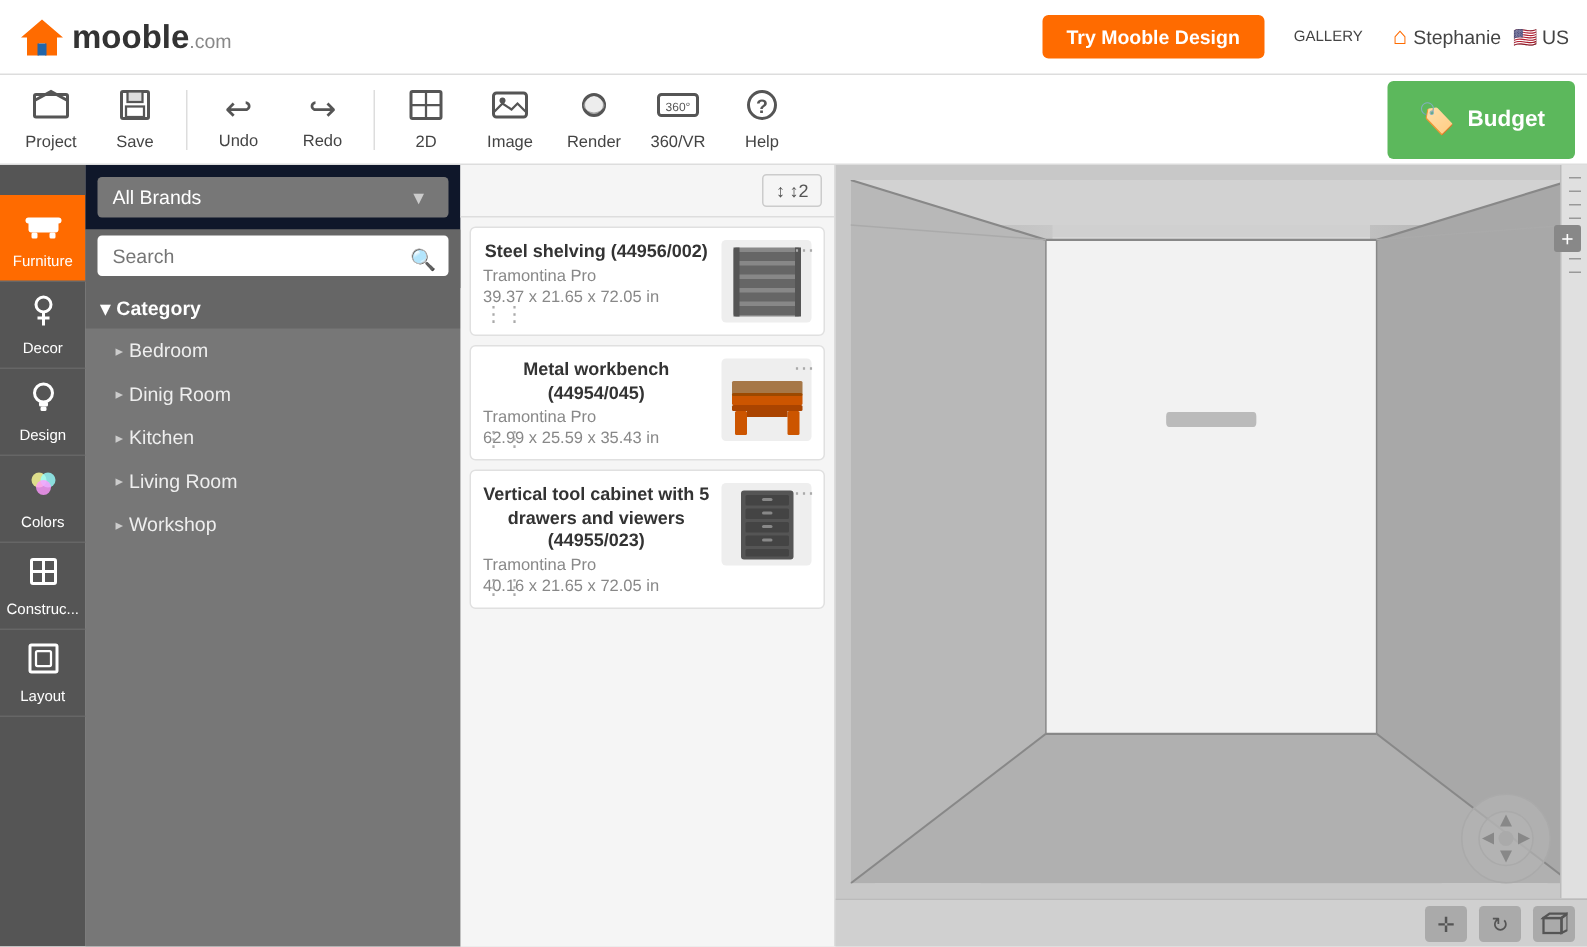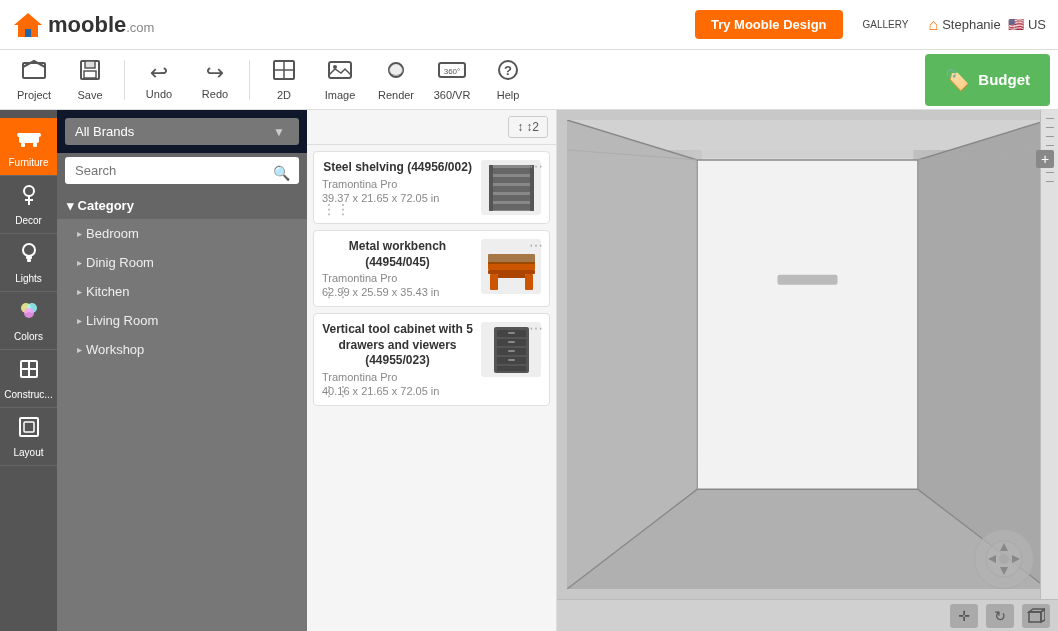--- a/index.html
+++ b/index.html
@@ -43,21 +43,21 @@
       cursor: pointer; display: flex; align-items: center; gap: 8px; height: 52px;
     }
     #budget-icon { font-size: 20px; }
 
     
     #main { display: flex; height: calc(631px - 110px); }
 
     
     #sidebar-icons {
       width: 57px; background: #555; display: flex; flex-direction: column;
-      align-items: center; padding: 8px 0; gap: 0;
+      align-items: center; padding: 20px 0; gap: 0;
     }
     .sidebar-icon-item {
       display: flex; flex-direction: column; align-items: center; justify-content: center;
       width: 57px; height: 58px; cursor: pointer; color: #fff; font-size: 10px;
       gap: 2px; border-bottom: 1px solid #666;
     }
     .sidebar-icon-item.active { background: #ff6b00; }
     .sidebar-icon-item .icon-sym { font-size: 22px; }
 
     
@@ -344,21 +344,21 @@
       <span>Decor</span>
     </div>
     <div class="sidebar-icon-item">
       <span class="icon-sym">
         <svg width="22" height="24" viewBox="0 0 22 24">
             <circle cx="11" cy="9" r="6" fill="none" stroke="#fff" stroke-width="2"></circle>
             <rect x="8" y="15" width="6" height="3" rx="1" fill="#fff"></rect>
             <rect x="9" y="18" width="4" height="3" rx="1" fill="#fff"></rect>
           </svg>
       </span>
-      <span>Lights</span>
+      <span>Design</span>
     </div>
     <div class="sidebar-icon-item">
       <span class="icon-sym">
         <svg width="24" height="24" viewBox="0 0 24 24">
             <circle cx="9" cy="9" r="5" fill="#ff9" opacity="0.8"></circle>
             <circle cx="15" cy="9" r="5" fill="#9ff" opacity="0.8"></circle>
             <circle cx="12" cy="14" r="5" fill="#f9f" opacity="0.8"></circle>
           </svg>
       </span>
       <span>Colors</span>

